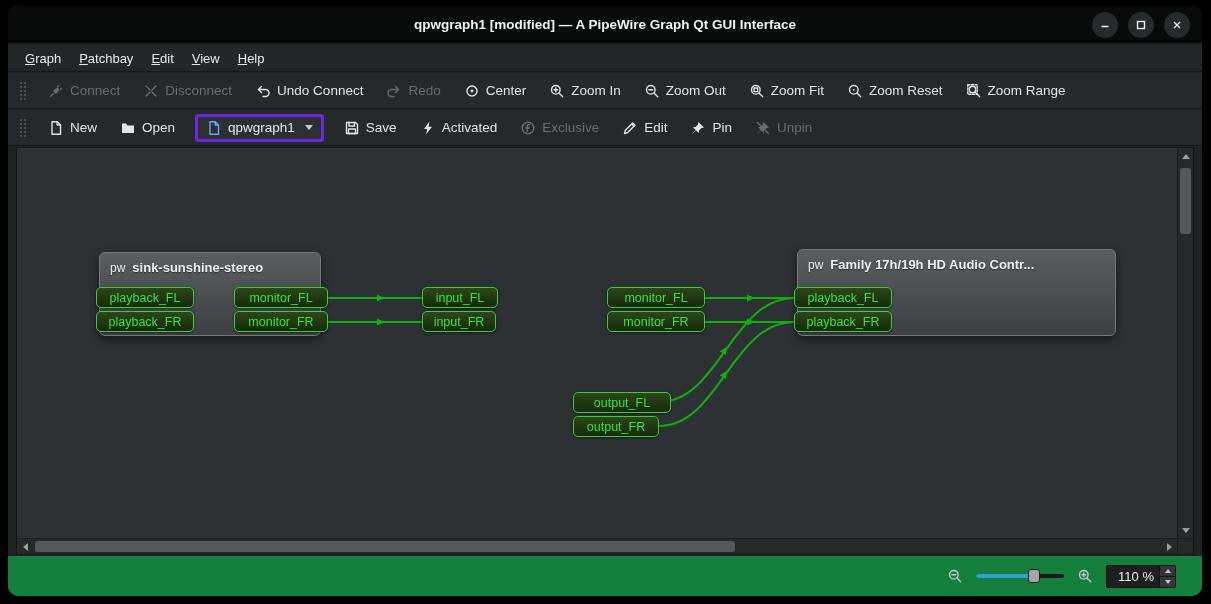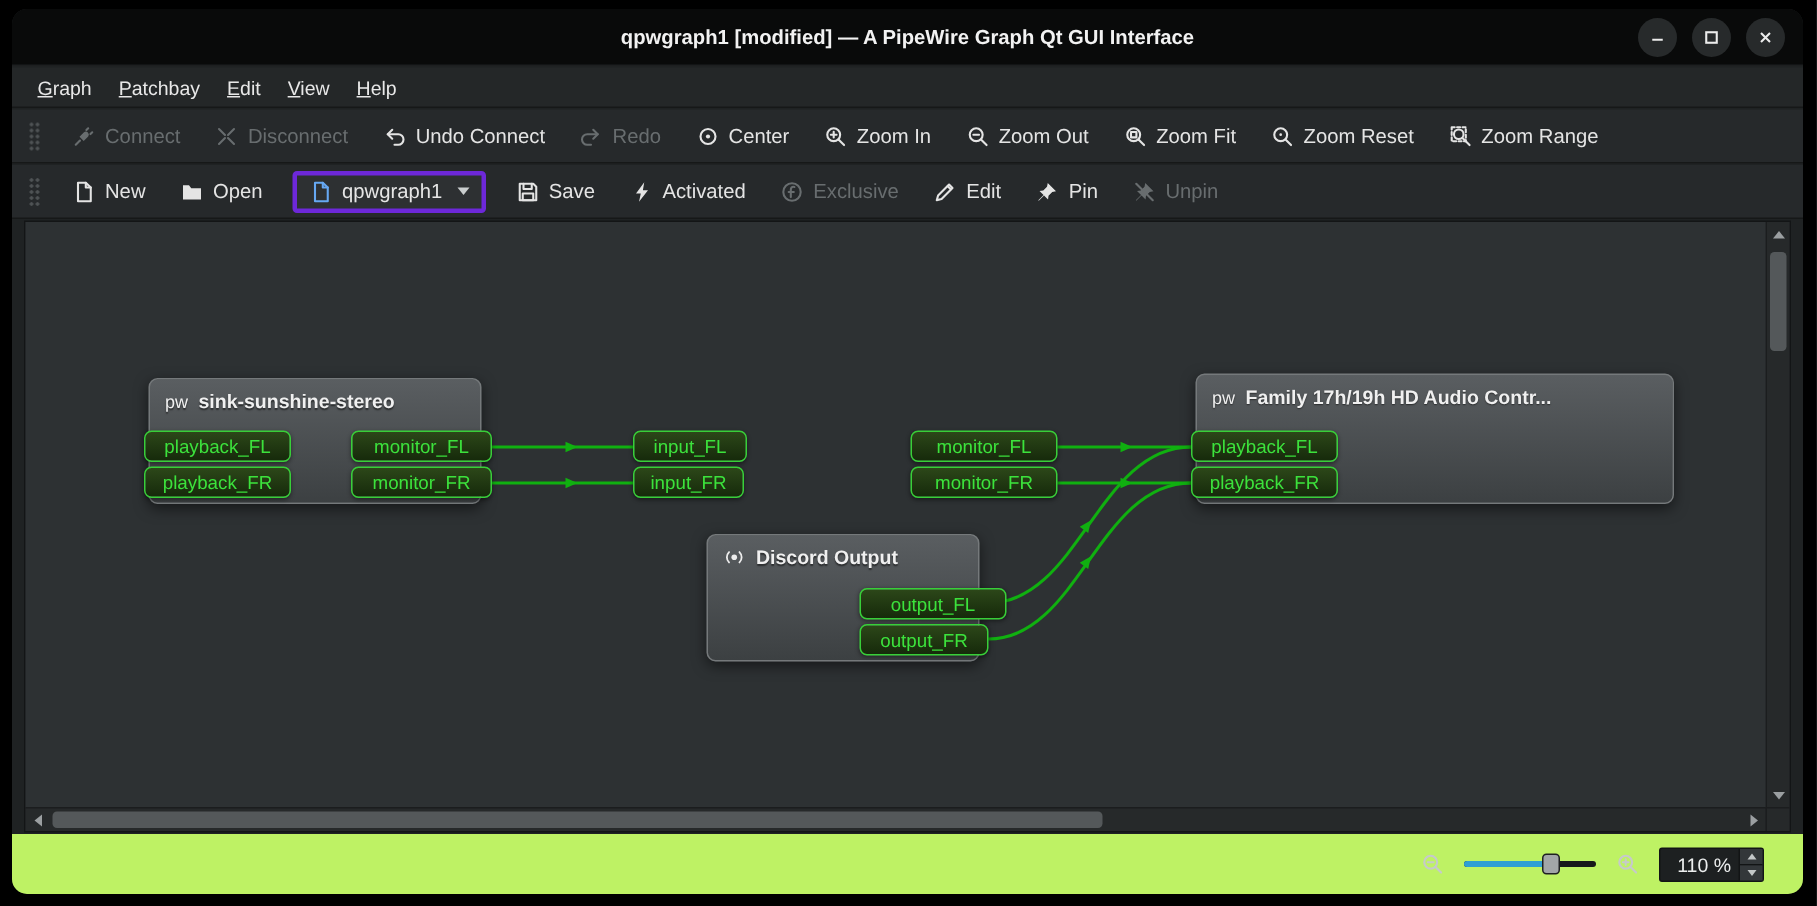--- a/index.html
+++ b/index.html
@@ -46,21 +46,21 @@
   
   .node{position:absolute;border:1px solid #75797b;border-radius:6px;background:linear-gradient(#5a5e61,#3c4042);box-shadow:0 3px 9px rgba(0,0,0,.5)}
   .node-title{display:flex;align-items:center;gap:7px;padding:7px 10px;font-weight:bold;font-size:13px;color:#f0f0f0;text-shadow:0 1px 1px rgba(0,0,0,.5)}
   .pw-glyph{font-size:12px;font-weight:normal;color:#f0f0f0}
   .node-icon svg{display:block}
   .port{position:absolute;height:21px;border:1px solid var(--port-border);border-radius:5px;background:linear-gradient(var(--port-top),var(--port-bottom));color:var(--port-text);font-size:12.5px;display:flex;align-items:center;justify-content:center;padding:0 4px;box-shadow:0 1px 3px rgba(0,0,0,.45)}
   .wires{position:absolute;left:0;top:0}
   .wire{fill:none;stroke:var(--wire);stroke-width:2}
   .wire-arrow{fill:var(--wire);stroke:none}
   
-  .statusbar{position:absolute;left:0;right:0;bottom:0;height:40px;background:#bef264;display:flex;align-items:center;justify-content:flex-end;gap:13px;padding-right:26px}
+  .statusbar{position:absolute;left:0;right:0;bottom:0;height:40px;background:#15803d;display:flex;align-items:center;justify-content:flex-end;gap:13px;padding-right:26px}
   .st-ic{width:16px;height:16px;stroke:#c6caca;fill:none;stroke-width:1.4;stroke-linecap:round}
   .slider{position:relative;width:88px;height:16px}
   .slider-track{position:absolute;left:0;right:0;top:6px;height:4px;background:#17191a;border-radius:2px}
   .slider-fill{position:absolute;left:0;top:6px;height:4px;width:56px;background:var(--slider-fill);border-radius:2px}
   .slider-handle{position:absolute;left:52px;top:1px;width:12px;height:14px;background:#a2a6a8;border:1px solid #1f2122;border-radius:3px}
   .spinbox{display:flex;align-items:stretch;width:70px;height:23px;background:#1d2021;border:1px solid #121415;border-radius:2px}
   .spin-value{flex:1;font-size:13px;display:flex;align-items:center;justify-content:flex-end;padding-right:5px;color:#eceeee}
   .spin-btns{width:16px;border-left:1px solid #121415;display:flex;flex-direction:column}
   .spin-up,.spin-down{flex:1;display:flex;align-items:center;justify-content:center;background:#33373a}
   .spin-up{border-bottom:1px solid #121415}
@@ -283,31 +283,20 @@
 
       <div class="node" style="left:780px;top:101px;width:319px;height:87px">
         <div class="node-title">
           <span class="pw-glyph">pw</span>
           <span>Family 17h/19h HD Audio Contr...</span>
         </div>
       </div>
       <div class="port" style="left:777px;top:139px;width:98px">playback_FL</div>
       <div class="port" style="left:777px;top:163px;width:98px">playback_FR</div>
 
-      <div class="node" style="left:454px;top:208px;width:182px;height:85px">
-        <div class="node-title">
-          <span class="node-icon">
-            <svg width="15" height="15" viewBox="0 0 16 16">
-                <circle cx="8" cy="8" r="2" fill="#ececec"></circle>
-                <path d="M4.3 4.3a5.2 5.2 0 0 0 0 7.4M11.7 4.3a5.2 5.2 0 0 1 0 7.4" fill="none" stroke="#ececec" stroke-width="1.3" stroke-linecap="round"></path>
-              </svg>
-          </span>
-          <span>Discord Output</span>
-        </div>
-      </div>
       <div class="port" style="left:556px;top:244px;width:98px">output_FL</div>
       <div class="port" style="left:556px;top:268px;width:86px">output_FR</div>
 
     </div>
 
     <div class="vscroll">
       <div class="sb-btn">
           <span class="tri up"></span>
         </div>
       <div class="vtrack">

